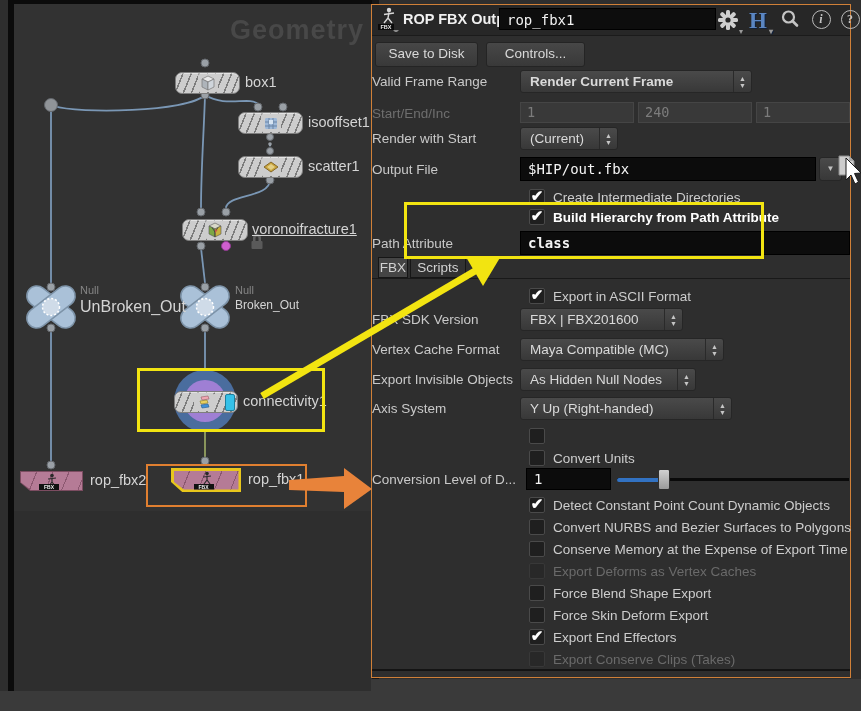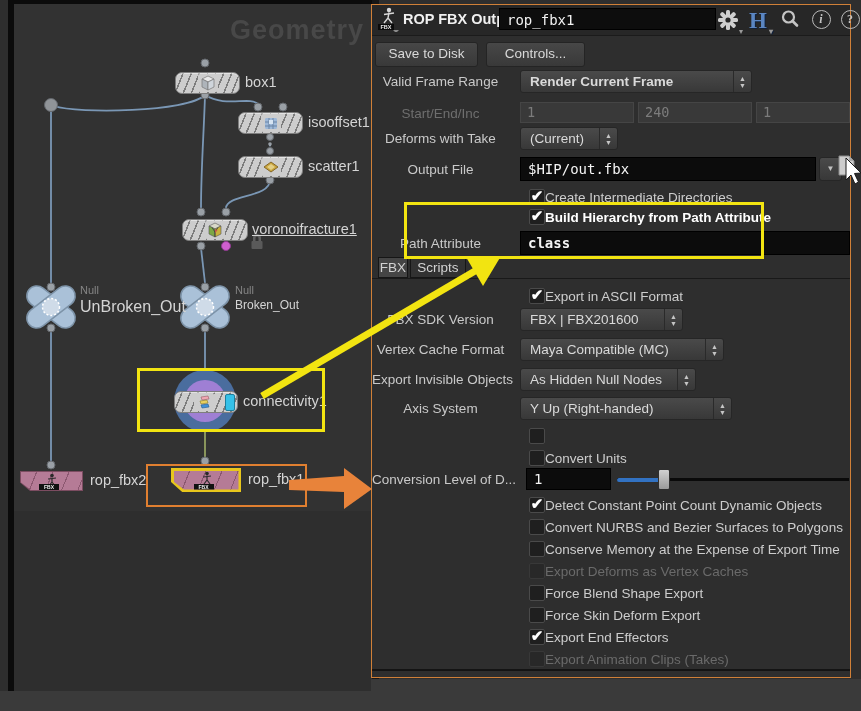--- a/index.html
+++ b/index.html
@@ -35,39 +35,39 @@
   #ptitle{position:absolute;left:31px;top:6px;font-size:14.5px;font-weight:bold;color:#f0f0f0;white-space:nowrap;}
   #pname{position:absolute;left:127px;top:3px;width:217px;height:22px;background:#0d0d0d;color:#f2f2f2;
      font-size:14px;line-height:22px;padding-left:7px;box-sizing:border-box;border:1px solid #000;}
   .hicon{position:absolute;top:3px;width:24px;height:24px;color:#cfcfcf;text-align:center;}
   .ring{display:inline-block;width:17px;height:17px;border:1.5px solid #b9b9b9;border-radius:50%;
      color:#c4c4c4;font-size:12px;line-height:17px;font-family:"Liberation Serif",serif;font-weight:bold;margin-top:2px;}
   .ddtri{position:absolute;font-size:8px;color:#9a9a9a;right:-3px;bottom:-4px;}
   .hbtn{position:absolute;height:23px;background:linear-gradient(#474747,#393939);border:1px solid #242424;
      border-radius:3px;color:#d9d9d9;font-size:13.5px;text-align:center;line-height:22px;}
   .prow{position:absolute;left:0;right:0;height:24px;}
-  .plab{position:absolute;left:0;top:4px;width:137px;text-align:center;color:#c9c9c9;font-size:13.5px;white-space:nowrap;}
+  .plab{position:absolute;left:0;top:4px;width:137px;text-align:left;color:#c9c9c9;font-size:13.5px;white-space:nowrap;}
   .plab.dis{color:#6e6e6e;}
   .dd{position:absolute;top:0;height:23px;background:linear-gradient(#4a4a4a,#383838);border:1px solid #262626;
      border-radius:3px;box-sizing:border-box;}
   .ddtext{position:absolute;left:9px;top:3px;font-size:13.5px;color:#dadada;white-space:nowrap;}
   .spin{position:absolute;right:0;top:0;bottom:0;width:17px;border-left:1px solid #2a2a2a;
      display:flex;flex-direction:column;align-items:center;justify-content:center;color:#c6c6c6;font-size:7px;line-height:7px;}
   .field{position:absolute;top:0;height:21px;background:#393939;border:1px solid #454545;box-sizing:border-box;
      color:#7c7c7c;font-size:13.5px;line-height:19px;padding-left:6px;}
   .fieldblk{position:absolute;top:0;height:24px;background:#0c0c0c;border:1px solid #000;box-sizing:border-box;
      color:#f4f4f4;font-size:14px;line-height:22px;padding-left:7px;}
   .ddbtn{position:absolute;top:0;width:23px;height:24px;background:linear-gradient(#4a4a4a,#383838);
      border:1px solid #262626;border-radius:3px;box-sizing:border-box;color:#c0c0c0;font-size:8px;text-align:center;line-height:22px;}
   .chkgroup{position:absolute;left:0;right:0;}
   .chkrow{display:flex;align-items:center;height:20px;padding-left:157px;}
   .sp22 .chkrow{height:22px;}
   .chk{width:14px;height:14px;background:#1f1f1f;border:1px solid #4a4a4a;border-radius:2px;flex:0 0 auto;
      color:#fff;font-size:15px;line-height:12px;text-align:center;font-weight:bold;}
-  .chklab{margin-left:0;color:#cdcdcd;font-size:13.5px;white-space:nowrap;}
+  .chklab{margin-left:8px;color:#cdcdcd;font-size:13.5px;white-space:nowrap;}
   .chklab.em{color:#ffffff;font-weight:bold;}
   .chkrow.disabled .chk{border-color:#383838;background:#282828;}
   .chkrow.disabled .chklab{color:#6a6a6a;}
   .tab{position:absolute;top:0;height:21px;box-sizing:border-box;border:1px solid #161616;color:#d2d2d2;
      font-size:13.5px;text-align:center;line-height:19px;}
   .track{position:absolute;height:3px;background:#0a0a0a;top:10px;}
   .trackblue{position:absolute;height:4px;background:#3272c2;top:9.5px;border-radius:2px;}
   .handle{position:absolute;top:1px;width:10px;height:19px;background:linear-gradient(#d0d0d0,#9a9a9a);
      border:1px solid #2e2e2e;border-radius:2px;}
   .bottomline{position:absolute;left:0;right:0;top:664px;border-top:2px solid #141414;}
@@ -292,21 +292,21 @@
   </div>
 
   <div class="prow" style="top:97px;">
     <span class="plab dis">Start/End/Inc</span>
     <div class="field mono" style="left:148px;width:114px;">1</div>
     <div class="field mono" style="left:266px;width:114px;">240</div>
     <div class="field mono" style="left:384px;width:94px;">1</div>
   </div>
 
   <div class="prow" style="top:122px;">
-    <span class="plab">Deforms with Take</span>
+    <span class="plab">Render with Start</span>
     <div class="dd" style="left:148px;width:98px;">
       <span class="ddtext">(Current)</span>
       <span class="spin">
           <span>▲</span>
           <span>▼</span>
         </span>
     </div>
   </div>
 
   <div class="prow" style="top:152px;">
@@ -431,21 +431,21 @@
       <div class="chkrow">
         <span class="chk"></span>
         <span class="chklab">Force Skin Deform Export</span>
       </div>
       <div class="chkrow">
         <span class="chk">✔</span>
         <span class="chklab">Export End Effectors</span>
       </div>
       <div class="chkrow disabled">
         <span class="chk"></span>
-        <span class="chklab">Export Animation Clips (Takes)</span>
+        <span class="chklab">Export Conserve Clips (Takes)</span>
       </div>
     </div>
 
   <div class="bottomline"></div>
 </div>
 
 <div class="hlbox" style="left:404px;top:202px;width:354px;height:51px;z-index:40;"></div>
 
 <svg id="overlay" width="861" height="711">
   <path d="M262,396 L475,271" stroke="#f2e411" stroke-width="7"></path>

